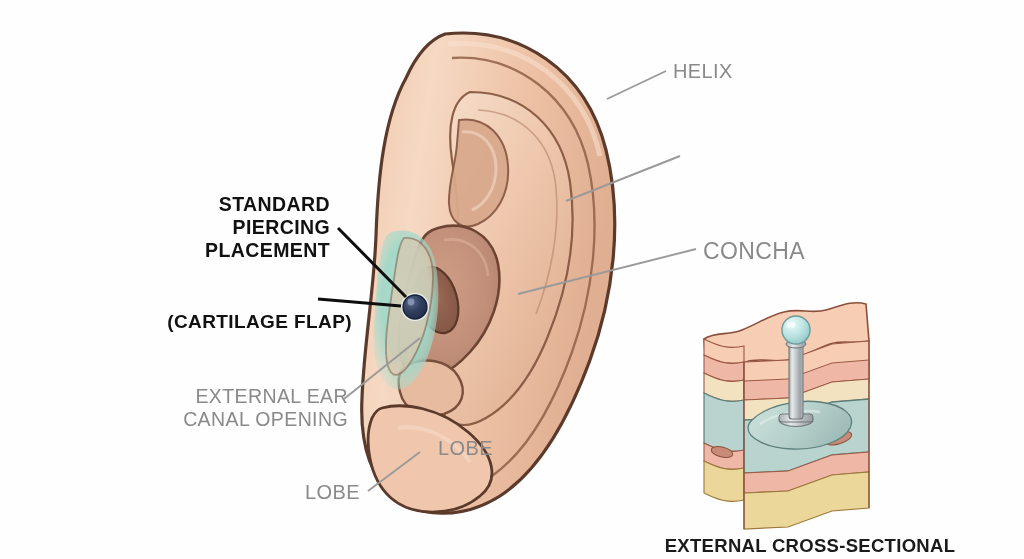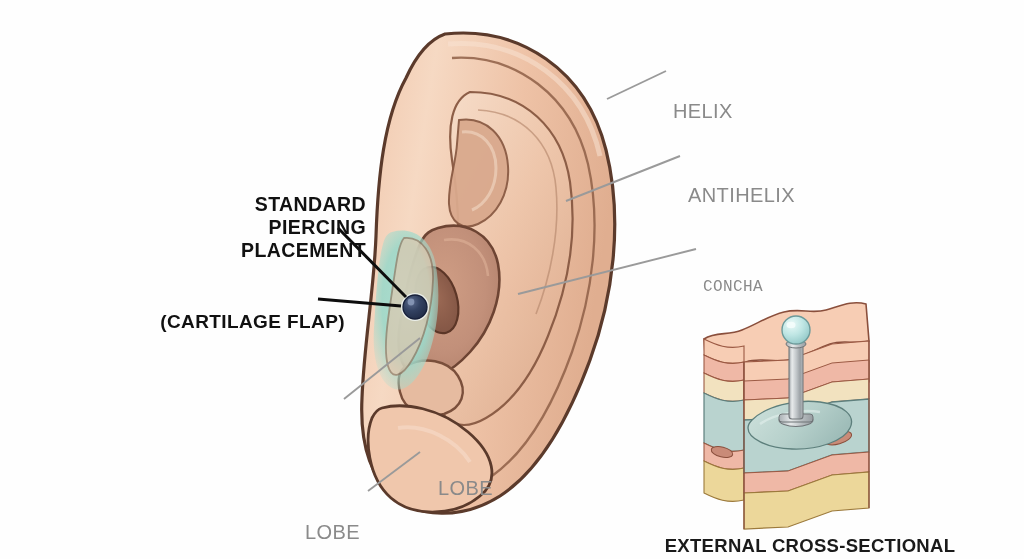--- a/index.html
+++ b/index.html
@@ -33,21 +33,20 @@
     line-height: 1.18;
     letter-spacing: 0.4px;
   }
   .label-bold {
     font-weight: 700;
     color: #111111;
   }
   .label-gray {
     font-weight: 400;
     color: #8a8a8a;
-    margin-top: 40px;
   }
   .caption {
     position: absolute;
     text-align: center;
     font-weight: 700;
     color: #1a1a1a;
     line-height: 1.2;
     letter-spacing: 0.3px;
     white-space: pre;
   }
@@ -309,31 +308,32 @@
         <ellipse cx="791" cy="325" rx="4.5" ry="3.2" fill="#f4fdfc" opacity="0.9"></ellipse>
       </g>
 
       <path d="M744 362 L 744 529" fill="none" stroke="#8a4f3c" stroke-width="1.5" opacity="0.8"></path>
       <path d="M869 341 L 869 508" fill="none" stroke="#8a4f3c" stroke-width="1.5" opacity="0.8"></path>
     </g>
   </svg>
 
   <div class="label label-gray t-left" style="left:673px; top:60px; font-size:20px;">HELIX</div>
 
-  <div class="label label-gray t-left" style="left:688px; top:144px; font-size:20px;">ANTIHELIX</div>
-
-  <div class="label label-gray t-left" style="left:703px; top:238px; font-size:16px;font-family:Liberation Mono, monospace;">CONCHA</div>
-
-  <div class="label label-bold t-right" style="left:0px; width:330px; top:193px; font-size:19.5px;padding-left:36px;">STANDARD
+
+  <div class="label label-gray t-left" style="left:703px; top:238px; font-size:23px;">CONCHA</div>
+
+  <div class="label label-bold t-right" style="left:0px; width:330px; top:193px; font-size:19.5px;">STANDARD
 PIERCING
 PLACEMENT</div>
 
 
-  <div class="label label-bold t-right" style="left:0px; width:345px; top:311px; font-size:19px;">(CARTILAGE FLAP)</div>
-
+  <div class="label label-bold t-right" style="left:7px; width:345px; top:311px; font-size:19px;">(CARTILAGE FLAP)</div>
+
+  <div class="label label-gray t-right" style="left:0px; width:348px; top:385px; font-size:19.5px;">EXTERNAL EAR
+CANAL OPENING</div>
 
   <div class="label label-gray t-left" style="left:438px; top:437px; font-size:20px;">LOBE</div>
 
   <div class="label label-gray t-right" style="left:0px; width:360px; top:481px; font-size:20px;">LOBE</div>
 
   <div class="caption" style="left:630px; width:360px; top:491px; font-size:18.5px;">
     <div>EXTERNAL CROSS-SECTIONAL</div>
     
   </div>
 

